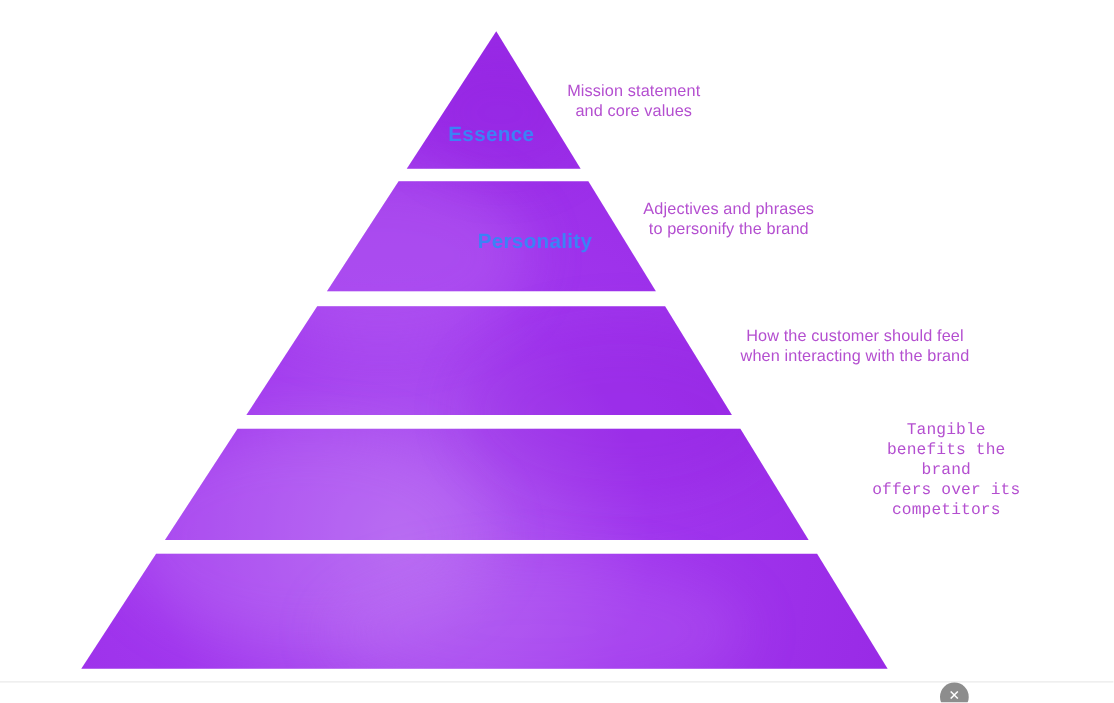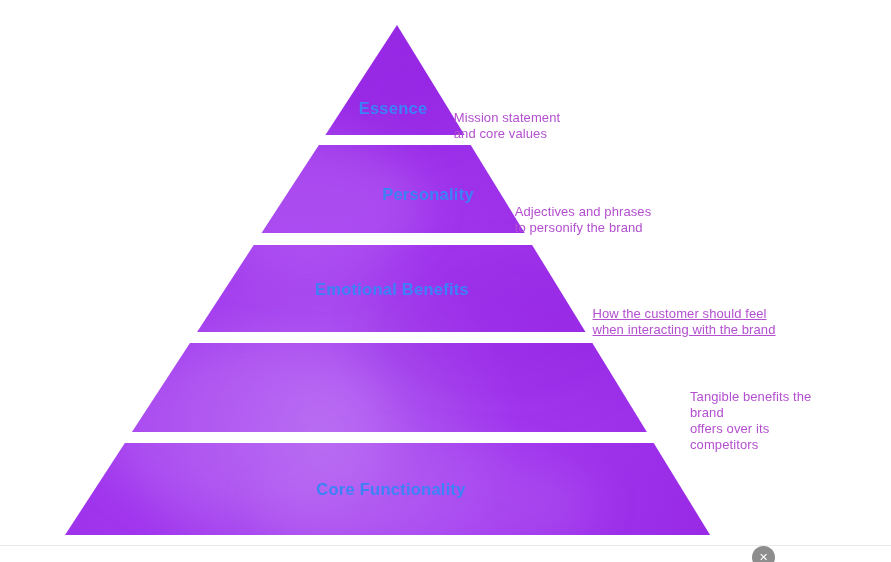--- a/index.html
+++ b/index.html
@@ -22,34 +22,34 @@
     white-space: nowrap;
     text-align: center;
   }
   .tier-desc {
     position: absolute;
     transform: translate(-50%, -50%);
     color: #b44fd0;
     font-size: 13px;
     line-height: 16px;
     letter-spacing: 0.1px;
+    text-align: center;
     white-space: pre-line;
-    margin-top: 45px;
   }
 
   .label-0 { left: 393px; top: 108px; }
   .label-1 { left: 392px; top: 194px; margin-left: 36px; }
   .label-2 { left: 392px; top: 289px; }
   .label-3 { left: 391px; top: 387px; }
   .label-4 { left: 391px; top: 489px; }
 
   .desc-0 { left: 507px; top: 81px; }
   .desc-1 { left: 583px; top: 175px; }
-  .desc-2 { left: 684px; top: 277px; text-decoration: underline; }
-  .desc-3 { left: 757px; top: 376px; }
+  .desc-2 { left: 684px; top: 277px; }
+  .desc-3 { left: 757px; top: 376px; font-family: Liberation Mono, monospace; }
   .desc-4 { left: 786px; top: 474px; }
 
   .bottom-divider {
     position: absolute; left: 0; top: 545px;
     width: 891px; height: 1px;
     background: #eaeaea;
   }
   .close-btn {
     position: absolute; left: 752px; top: 546px;
     width: 23px; height: 23px;
@@ -98,22 +98,20 @@
       <ellipse cx="305" cy="205" rx="120" ry="70" fill="#c37ef5" opacity="0.30" filter="url(#softBlur)"></ellipse>
       <ellipse cx="245" cy="430" rx="150" ry="85" fill="#c37ef5" opacity="0.28" filter="url(#softBlur)"></ellipse>
       <ellipse cx="500" cy="330" rx="130" ry="70" fill="#8a18d8" opacity="0.22" filter="url(#softBlur)"></ellipse>
       <ellipse cx="430" cy="505" rx="170" ry="55" fill="#c37ef5" opacity="0.22" filter="url(#softBlur)"></ellipse>
       <ellipse cx="400" cy="90" rx="70" ry="50" fill="#8a18d8" opacity="0.18" filter="url(#softBlur)"></ellipse>
     </g>
   </svg>
 
   <div class="tier-label label-0">Essence</div>
   <div class="tier-label label-1">Personality</div>
-  <div class="tier-label label-2">Emotional Benefits</div>
-  <div class="tier-label label-4">Core Functionality</div>
 
   <div class="tier-desc desc-0">Mission statement
 and core values</div>
   <div class="tier-desc desc-1">Adjectives and phrases
 to personify the brand</div>
   <div class="tier-desc desc-2">How the customer should feel
 when interacting with the brand</div>
   <div class="tier-desc desc-3">Tangible benefits the brand
 offers over its competitors</div>
 

